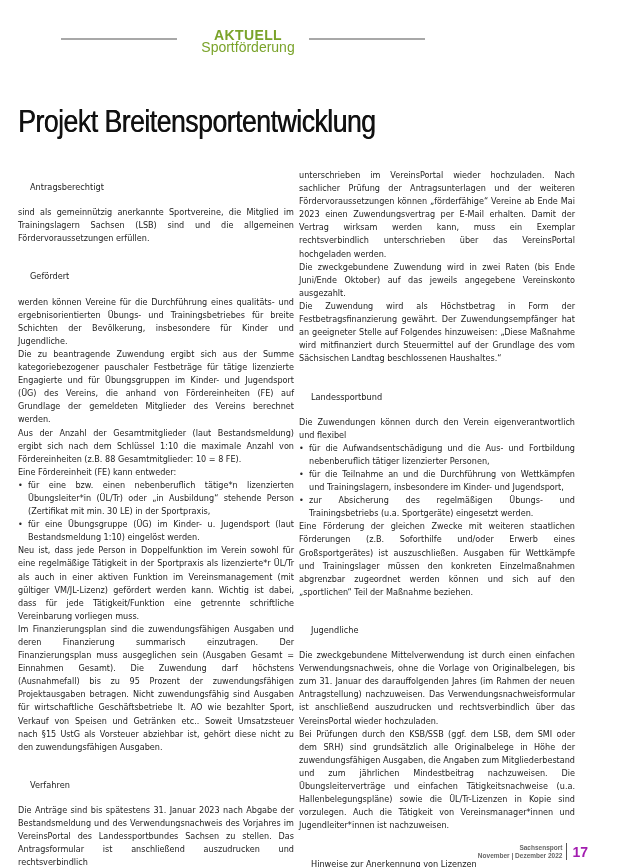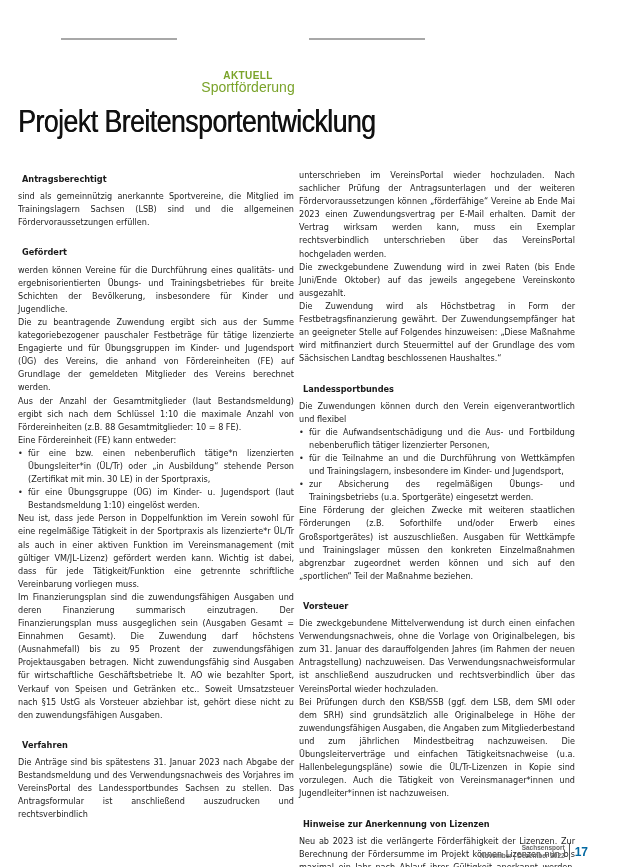--- a/index.html
+++ b/index.html
@@ -2,38 +2,38 @@
 <html><head>
 <meta charset="utf-8">
 <style>
   html, body { margin:0; padding:0; background:#ffffff; }
   body { width:618px; height:867px; position:relative; overflow:hidden;
          font-family:"DejaVu Sans", sans-serif; color:#1a1a1a; }
   .rule { position:absolute; top:38px; height:2px; background:#a8a8a8; }
   .rule.left { left:61px; width:116px; }
   .rule.right { left:309px; width:116px; }
   .kicker { position:absolute; top:30px; left:190px; width:116px; text-align:center; }
-  .kicker .cat { font-family:"Liberation Sans", sans-serif; font-weight:bold; font-size:10px; color:#7aa32a; letter-spacing:0.4px; line-height:11px;margin-top:40px; }
+  .kicker .cat { font-family:"Liberation Sans", sans-serif; font-weight:bold; font-size:14px; color:#7aa32a; letter-spacing:0.4px; line-height:11px; }
   .kicker .sub { font-family:"Liberation Sans", sans-serif; font-size:14px; color:#7aa32a; line-height:12px; }
   h1 { position:absolute; top:104px; left:18px; margin:0; font-family:"Liberation Sans", sans-serif;
        font-weight:normal; font-size:31px; letter-spacing:-0.6px; transform:scaleX(0.86); transform-origin:left top;
        color:#111; text-shadow:0.5px 0 0 #111; }
   .col { position:absolute; top:169px; width:276px; font-size:8.1px; line-height:13.1px; color:#222; }
   .col.left { left:18px; }
   .col.right { left:299px; }
   .col p { margin:0; text-align:justify; }
-  .col h3 { margin:4px; font-size:8.2px; font-weight:bold; line-height:13.1px; color:#1a1a1a; }
+  .col h3 { margin:12px; font-size:8.2px; font-weight:normal; line-height:13.1px; color:#1a1a1a; }
   .gap { height:13.1px; }
   .col ul { margin:0; padding:0; list-style:none; }
   .col li { position:relative; padding-left:10px; text-align:justify; }
   .col li::before { content:"\2022"; position:absolute; left:0; top:0; }
   .footer { position:absolute; top:843px; right:30px; display:flex; align-items:center; }
   .footer .meta { text-align:right; font-family:"Liberation Sans", sans-serif; font-size:6.5px; line-height:8px; color:#666; font-weight:bold; }
   .footer .bar { width:1px; height:17px; background:#555; margin:0 5px 0 4px; }
-  .footer .pg { font-family:"Liberation Sans", sans-serif; font-weight:bold; font-size:12px; color:#0369a1; }
+  .footer .pg { font-family:"Liberation Sans", sans-serif; font-weight:bold; font-size:14px; color:#a21caf; }
 </style>
 </head>
 <body>
 
 <div class="rule left"></div>
 <div class="rule right"></div>
 <div class="kicker">
   <div class="cat">AKTUELL</div>
   <div class="sub">Sportförderung</div>
 </div>
@@ -58,30 +58,30 @@
   <div class="gap"></div>
   <h3>Verfahren</h3>
   <p>Die Anträge sind bis spätestens 31. Januar 2023 nach Abgabe der Bestandsmeldung und des Verwendungsnachweis des Vorjahres im VereinsPortal des Landessportbundes Sachsen zu stellen. Das Antragsformular ist anschließend auszudrucken und rechtsverbindlich</p>
 </div>
 
 <div class="col right">
   <p>unterschrieben im VereinsPortal wieder hochzuladen. Nach sachlicher Prüfung der Antragsunterlagen und der weiteren Fördervoraussetzungen können „förderfähige“ Vereine ab Ende Mai 2023 einen Zuwendungsvertrag per E-Mail erhalten. Damit der Vertrag wirksam werden kann, muss ein Exemplar rechtsverbindlich unterschrieben über das VereinsPortal hochgeladen werden.</p>
   <p>Die zweckgebundene Zuwendung wird in zwei Raten (bis Ende Juni/Ende Oktober) auf das jeweils angegebene Vereinskonto ausgezahlt.</p>
   <p>Die Zuwendung wird als Höchstbetrag in Form der Festbetragsfinanzierung gewährt. Der Zuwendungsempfänger hat an geeigneter Stelle auf Folgendes hinzuweisen: „Diese Maßnahme wird mitfinanziert durch Steuermittel auf der Grundlage des vom Sächsischen Landtag beschlossenen Haushaltes.“</p>
   <div class="gap"></div>
-  <h3>Landessportbundes</h3>
+  <h3>Landessportbund</h3>
   <p>Die Zuwendungen können durch den Verein eigenverantwortlich und flexibel</p>
   <ul>
     <li>für die Aufwandsentschädigung und die Aus- und Fortbildung nebenberuflich tätiger lizenzierter Personen,</li>
     <li>für die Teilnahme an und die Durchführung von Wettkämpfen und Trainingslagern, insbesondere im Kinder- und Jugendsport,</li>
     <li>zur Absicherung des regelmäßigen Übungs- und Trainingsbetriebs (u.a. Sportgeräte) eingesetzt werden.</li>
   </ul>
   <p>Eine Förderung der gleichen Zwecke mit weiteren staatlichen Förderungen (z.B. Soforthilfe und/oder Erwerb eines Großsportgerätes) ist auszuschließen. Ausgaben für Wettkämpfe und Trainingslager müssen den konkreten Einzelmaßnahmen abgrenzbar zugeordnet werden können und sich auf den „sportlichen“ Teil der Maßnahme beziehen.</p>
   <div class="gap"></div>
-  <h3>Vorsteuer</h3>
+  <h3>Jugendliche</h3>
   <p>Die zweckgebundene Mittelverwendung ist durch einen einfachen Verwendungsnachweis, ohne die Vorlage von Originalbelegen, bis zum 31. Januar des darauffolgenden Jahres (im Rahmen der neuen Antragstellung) nachzuweisen. Das Verwendungsnachweisformular ist anschließend auszudrucken und rechtsverbindlich über das VereinsPortal wieder hochzuladen.</p>
   <p>Bei Prüfungen durch den KSB/SSB (ggf. dem LSB, dem SMI oder dem SRH) sind grundsätzlich alle Originalbelege in Höhe der zuwendungsfähigen Ausgaben, die Angaben zum Mitgliederbestand und zum jährlichen Mindestbeitrag nachzuweisen. Die Übungsleiterverträge und einfachen Tätigkeitsnachweise (u.a. Hallenbelegungspläne) sowie die ÜL/Tr-Lizenzen in Kopie sind vorzulegen. Auch die Tätigkeit von Vereinsmanager*innen und Jugendleiter*innen ist nachzuweisen.</p>
   <div class="gap"></div>
   <h3>Hinweise zur Anerkennung von Lizenzen</h3>
   <p>Neu ab 2023 ist die verlängerte Förderfähigkeit der Lizenzen. Zur Berechnung der Fördersumme im Projekt können Lizenzen nun bis maximal ein Jahr nach Ablauf ihrer Gültigkeit anerkannt werden. Dies gilt auch für die Zertifikate „in Ausbildung stehend“ mit min. 30 Lerneinheiten der (sportartübergreifenden) Grundlehrgänge.</p>
 </div>
 
 <div class="footer">
   <div class="meta">
     <div>Sachsensport</div>

